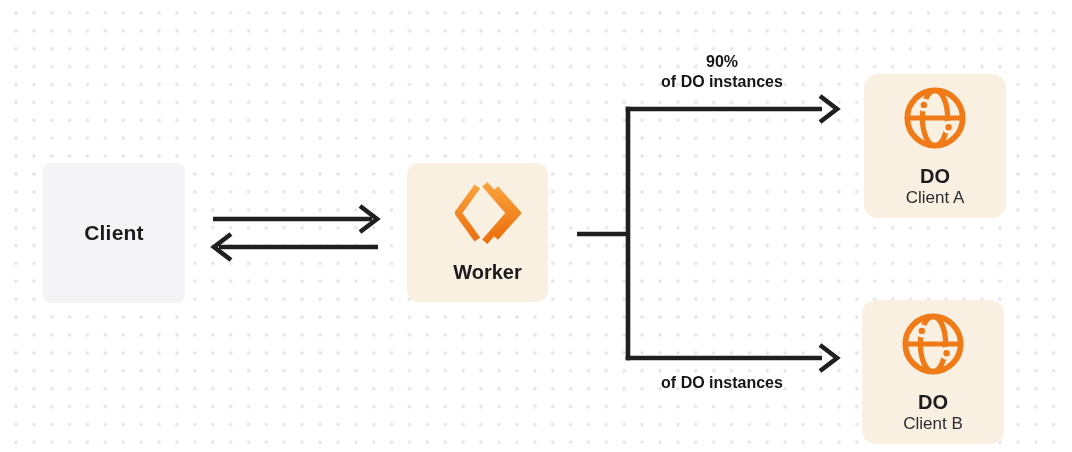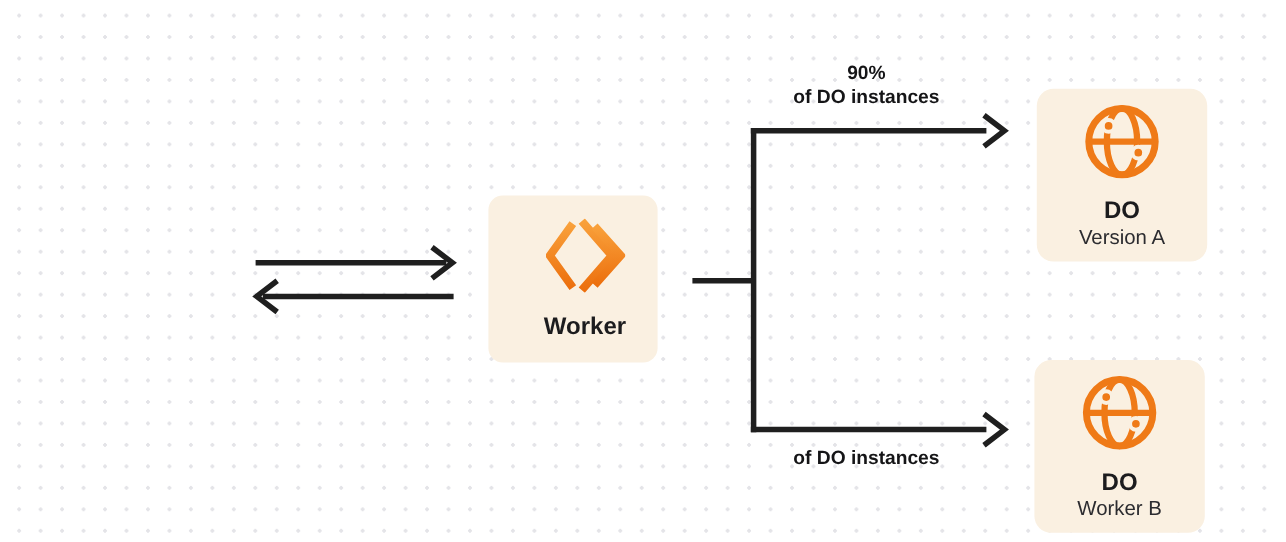--- a/index.html
+++ b/index.html
@@ -86,20 +86,23 @@
   </svg>
 
   <div class="edge-label edge-label-top">
     <div>90%</div>
     <div>of DO instances</div>
   </div>
   <div class="edge-label edge-label-bottom">
     <div>of DO instances</div>
   </div>
 
+  <div class="node node-client">
+    <div class="node-label">Client</div>
+  </div>
 
   <div class="node node-worker">
     <div class="icon-wrap">
       <svg width="66" height="62" viewBox="0 0 62 58">
         <defs>
           <linearGradient id="wgrad" x1="0" y1="0" x2="0" y2="1">
             <stop offset="0" stop-color="#F9A13B"></stop>
             <stop offset="1" stop-color="#EC6F0D"></stop>
           </linearGradient>
         </defs>
@@ -119,32 +122,32 @@
         <g stroke="#EF7A17" fill="none">
           <circle cx="34" cy="34" r="28.5" stroke-width="6"></circle>
           <ellipse cx="34" cy="34" rx="13" ry="28.5" stroke-width="5.4"></ellipse>
           <line x1="6" y1="34" x2="62" y2="34" stroke-width="5.4"></line>
         </g>
         <circle cx="22.5" cy="20.5" r="5" fill="#EF7A17" stroke="#FAF0E1" stroke-width="3.4"></circle>
         <circle cx="48" cy="43.5" r="5" fill="#EF7A17" stroke="#FAF0E1" stroke-width="3.4"></circle>
       </svg>
     </div>
     <div class="do-title">DO</div>
-    <div class="do-subtitle">Version A</div>
+    <div class="do-subtitle">Client A</div>
   </div>
 
   <div class="node node-do node-do-b">
     <div class="icon-wrap">
       <svg width="66" height="66" viewBox="0 0 68 68">
         <g stroke="#EF7A17" fill="none">
           <circle cx="34" cy="34" r="28.5" stroke-width="6"></circle>
           <ellipse cx="34" cy="34" rx="13" ry="28.5" stroke-width="5.4"></ellipse>
           <line x1="6" y1="34" x2="62" y2="34" stroke-width="5.4"></line>
         </g>
         <circle cx="22.5" cy="20.5" r="5" fill="#EF7A17" stroke="#FAF0E1" stroke-width="3.4"></circle>
         <circle cx="48" cy="43.5" r="5" fill="#EF7A17" stroke="#FAF0E1" stroke-width="3.4"></circle>
       </svg>
     </div>
     <div class="do-title">DO</div>
-    <div class="do-subtitle">Worker B</div>
+    <div class="do-subtitle">Client B</div>
   </div>
 
 </div>
 
 </body></html>

